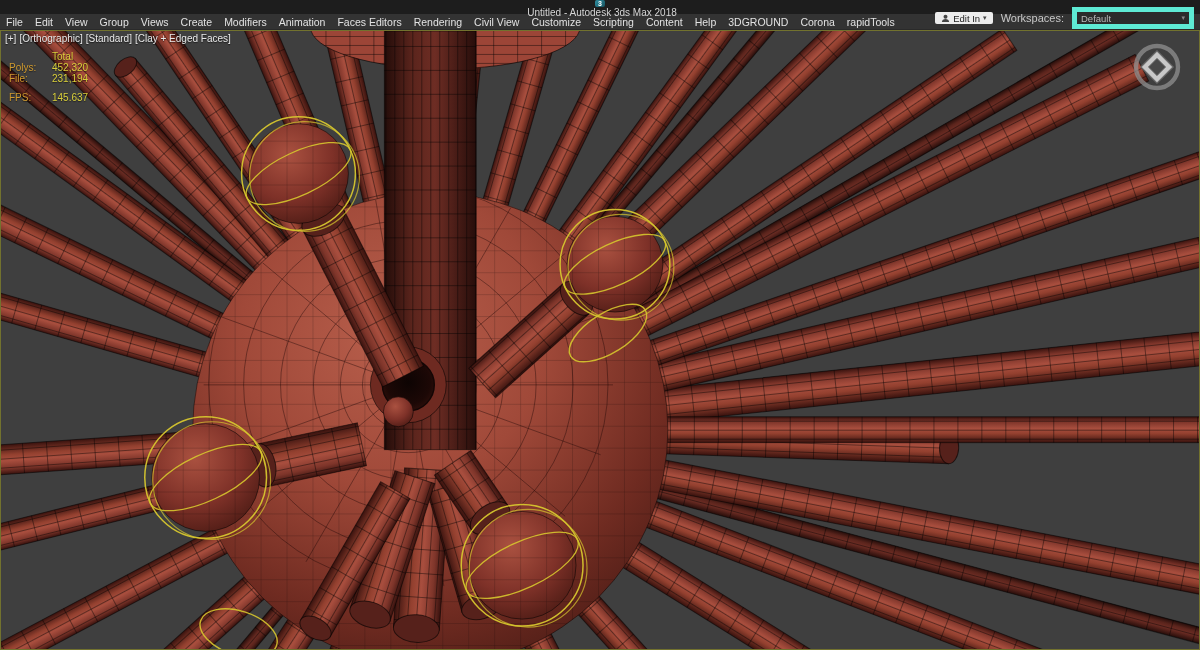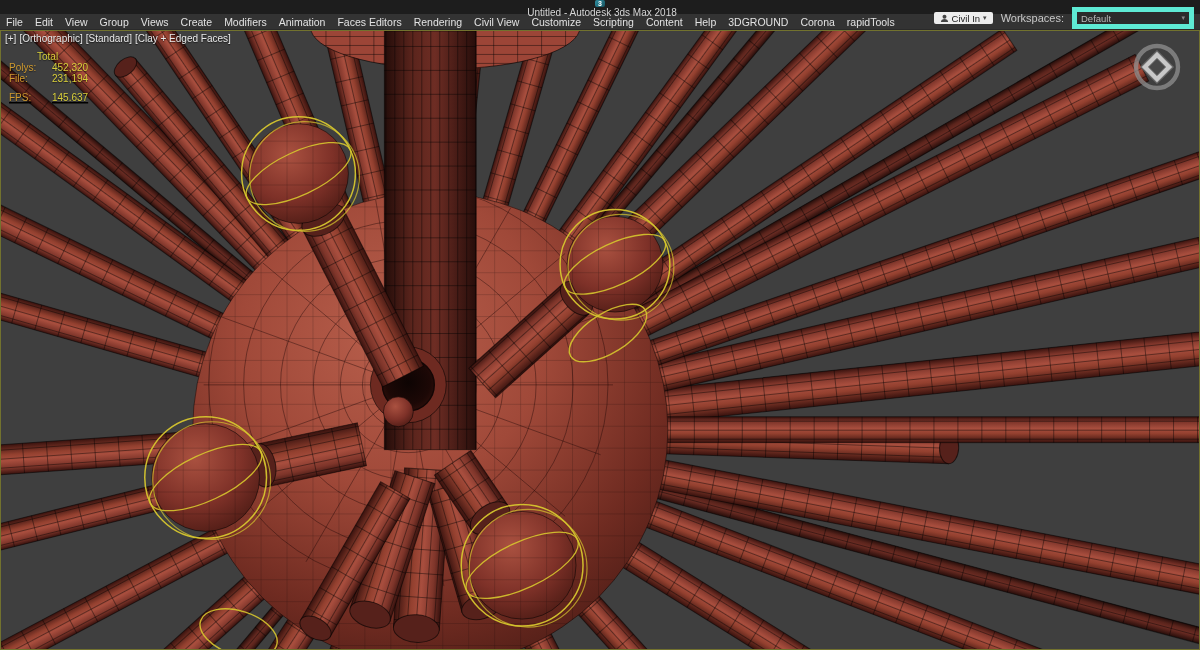--- a/index.html
+++ b/index.html
@@ -46,23 +46,23 @@
   #scene{position:absolute;top:0;left:0;width:100%;height:100%;}
   .vp-label{
     position:absolute;top:2px;left:4px;color:#e8e8e8;font-size:10px;
     text-shadow:0 1px 1px rgba(0,0,0,.6);display:flex;gap:3px;z-index:5;
   }
   .vp-label span{cursor:default;}
   .stats{
     position:absolute;top:21px;left:8px;font-size:10px;line-height:10px;z-index:5;
     text-shadow:0 1px 1px rgba(0,0,0,.5);
   }
-  .stat-row{display:flex;margin-bottom:1px;}
+  .stat-row{display:flex;margin-bottom:1px;justify-content:center;}
   .stat-row.total{padding-left:28px;}
-  .stat-row.fps{margin-top:9px;text-decoration:underline;}
+  .stat-row.fps{margin-top:9px;}
   .stat-label{color:var(--stats-label,#cf9a2f);width:43px;display:inline-block;}
   .stat-value{color:var(--stats-value,#d8ce3a);}
   .viewcube{position:absolute;top:8px;right:14px;width:56px;height:56px;z-index:5;cursor:default;}
 </style>
 </head>
 <body style="--stats-label: #cf9a2f; --stats-value: #d8ce3a;">
 
 <div class="titlebar">
   <div class="app-icon">3</div>
   <span>Untitled - Autodesk 3ds Max 2018</span>
@@ -92,21 +92,21 @@
   <div class="menu-item">3DGROUND</div>
   <div class="menu-item">Corona</div>
   <div class="menu-item">rapidTools</div>
 
   <div class="menubar-right">
     <div class="signin">
       <svg width="9" height="9" viewBox="0 0 10 10">
         <circle cx="5" cy="3" r="2.2" fill="#444"></circle>
         <path d="M1 9c0-2.2 1.8-3.5 4-3.5S9 6.8 9 9z" fill="#444"></path>
       </svg>
-      <span>Civil In</span>
+      <span>Edit In</span>
       <span class="caret">▾</span>
     </div>
     <span class="ws-label">Workspaces:</span>
     <div class="ws-select">
       <span>Default</span>
       <span class="caret">▾</span>
     </div>
   </div>
 </div>
 

